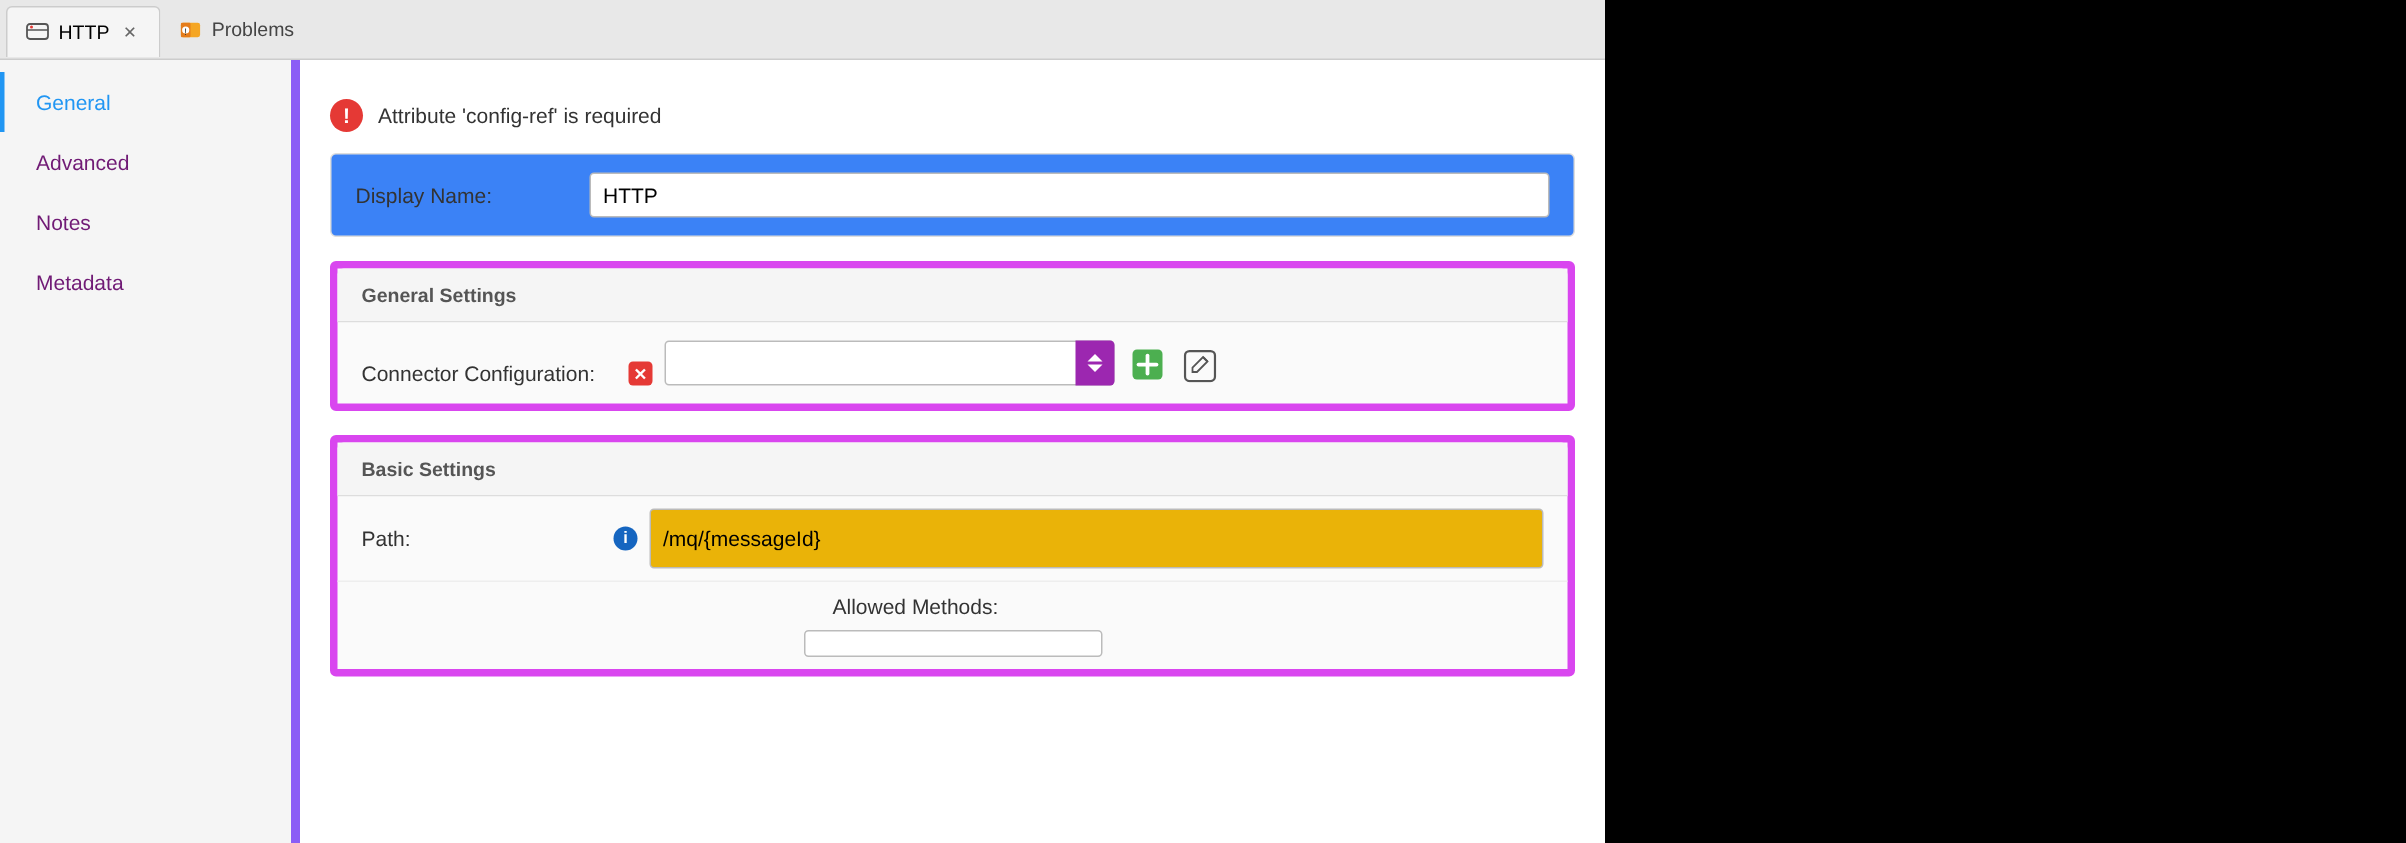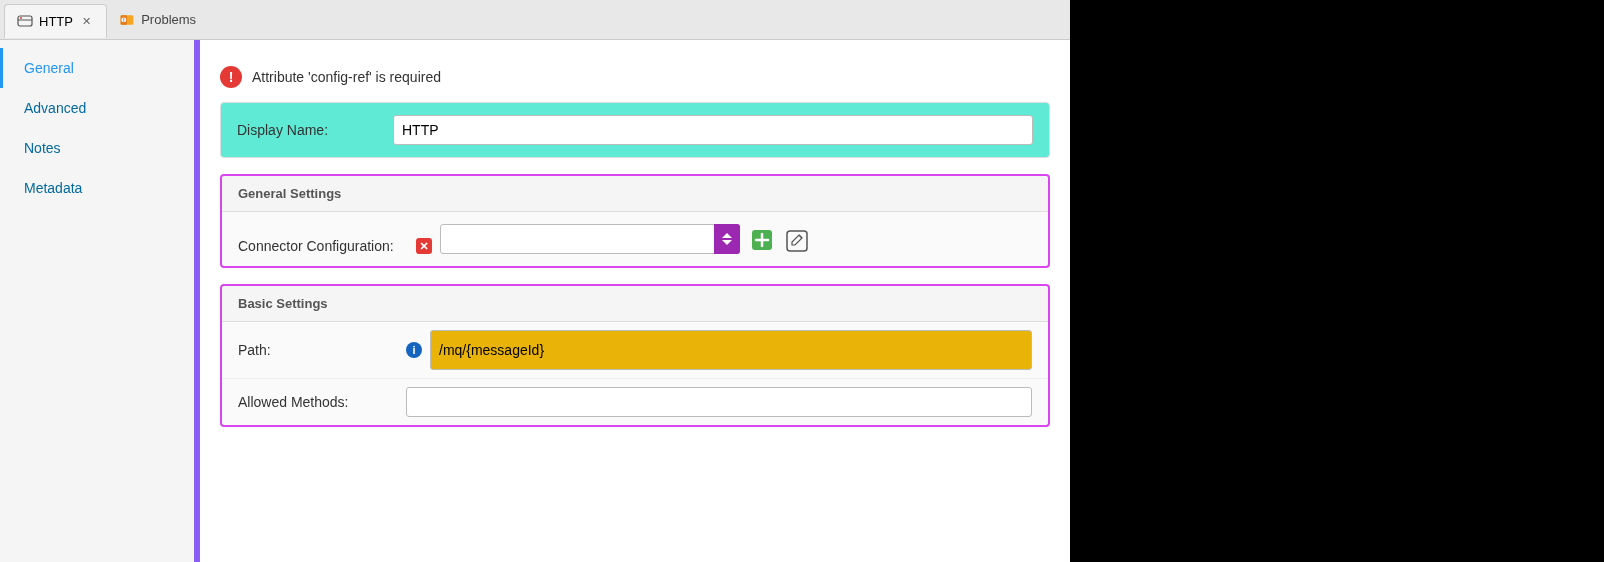--- a/index.html
+++ b/index.html
@@ -83,21 +83,21 @@
       width: 200px;
       background: #f5f5f5;
       border-right: 6px solid #8b5cf6;
       padding-top: 8px;
     }
 
     .sidebar-item {
       padding: 12px 24px;
       font-size: 14px;
       cursor: pointer;
-      color: #0369a1;
+      color: #701a75;
       font-weight: 500;
     }
 
     .sidebar-item.active {
       color: #2196f3;
       border-left: 3px solid #2196f3;
       padding-left: 21px;
     }
 
     
@@ -127,21 +127,21 @@
       align-items: center;
       justify-content: center;
       color: white;
       font-weight: bold;
       font-size: 14px;
       flex-shrink: 0;
     }
 
     
     .form-section {
-      border: 2px solid #d946ef;
+      border: 5px solid #d946ef;
       border-radius: 4px;
       margin-bottom: 16px;
       background: #fafafa;
     }
 
     .section-header {
       padding: 10px 16px;
       font-size: 13px;
       color: #555;
       font-weight: 600;
@@ -152,21 +152,21 @@
 
     
     .display-name-row {
       display: flex;
       align-items: center;
       gap: 16px;
       padding: 12px 16px;
       border: 1px solid #ddd;
       border-radius: 4px;
       margin-bottom: 16px;
-      background: #5eead4;
+      background: #3b82f6;
       justify-content: space-between;
     }
 
     .field-label {
       font-size: 14px;
       color: #333;
       white-space: nowrap;
       min-width: 140px;
     }
 
@@ -316,20 +316,21 @@
       font-size: 14px;
       background: #eab308;
       outline: none;
     }
 
     .allowed-row {
       display: flex;
       align-items: center;
       gap: 8px;
       padding: 8px 16px;
+      flex-direction: column;
     }
 
     .allowed-label {
       font-size: 14px;
       color: #333;
       min-width: 160px;
     }
 
     .allowed-input {
       flex: 1;

